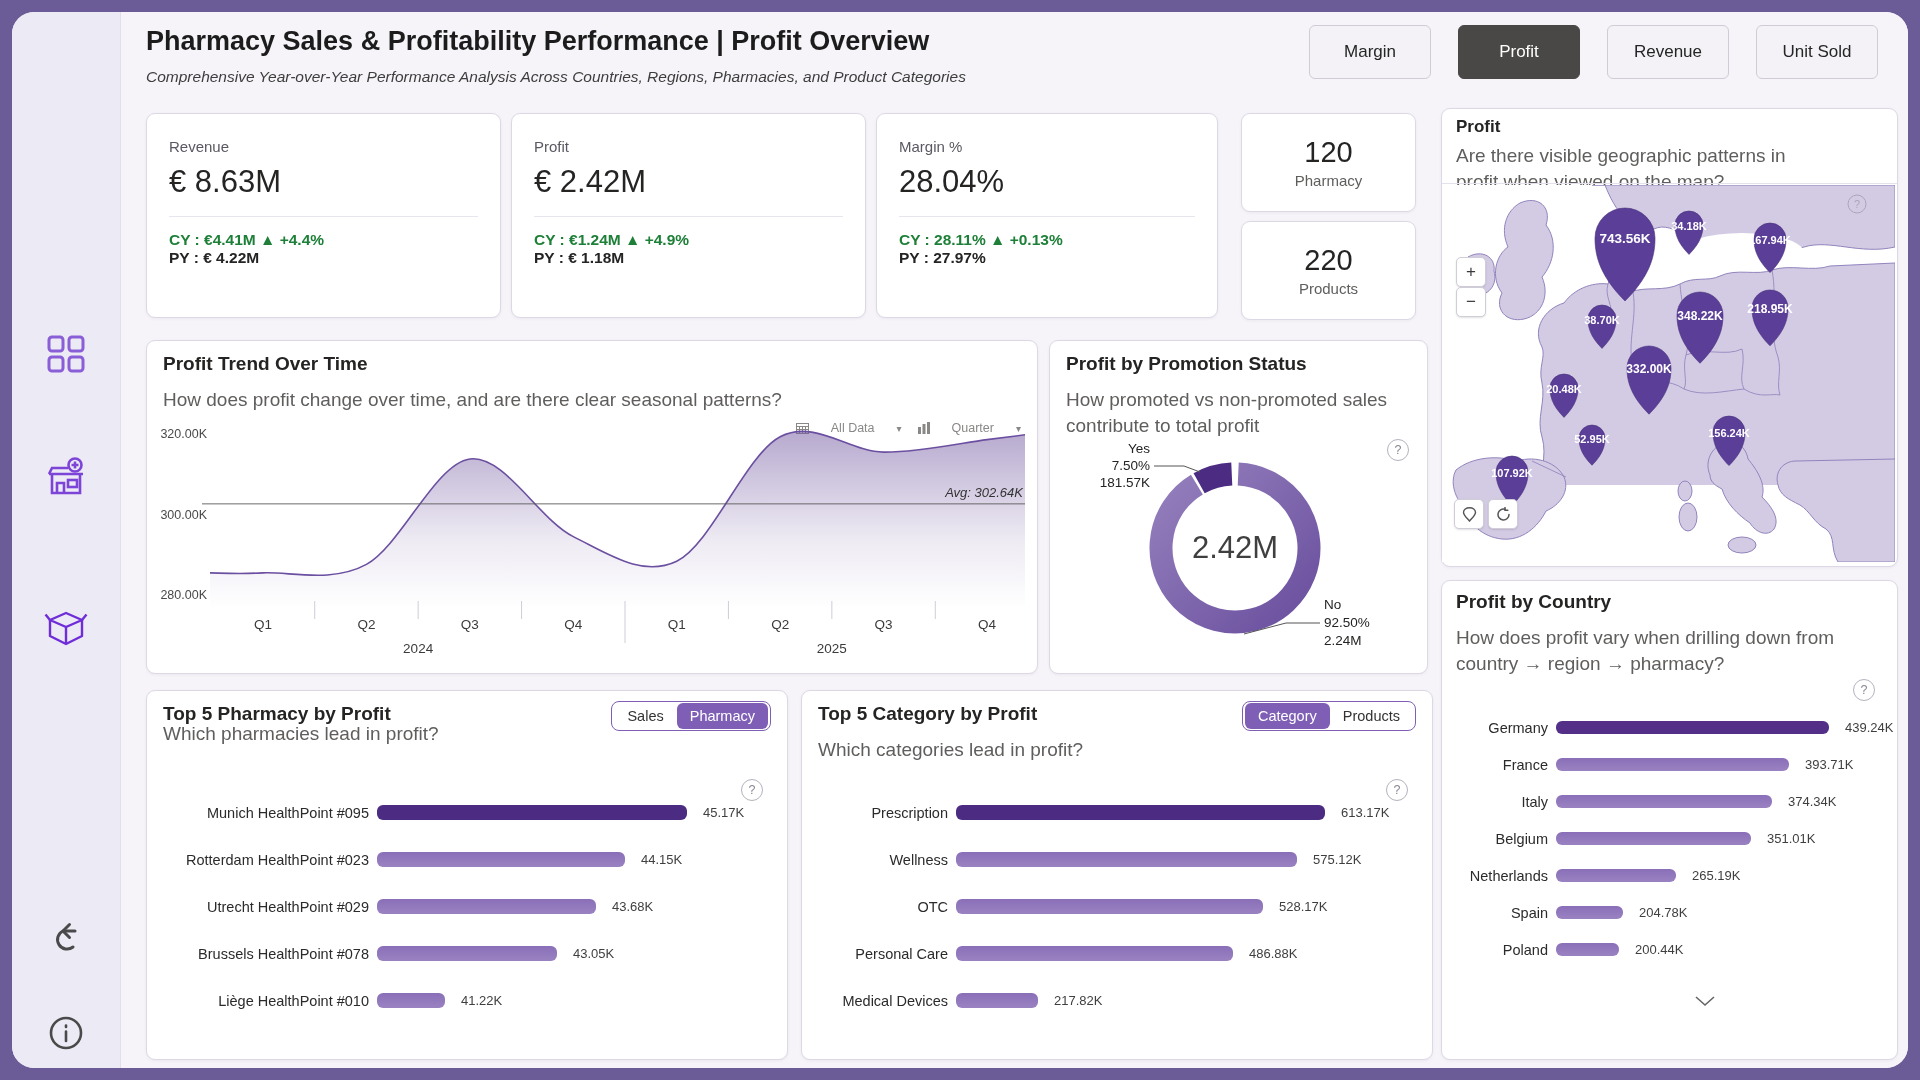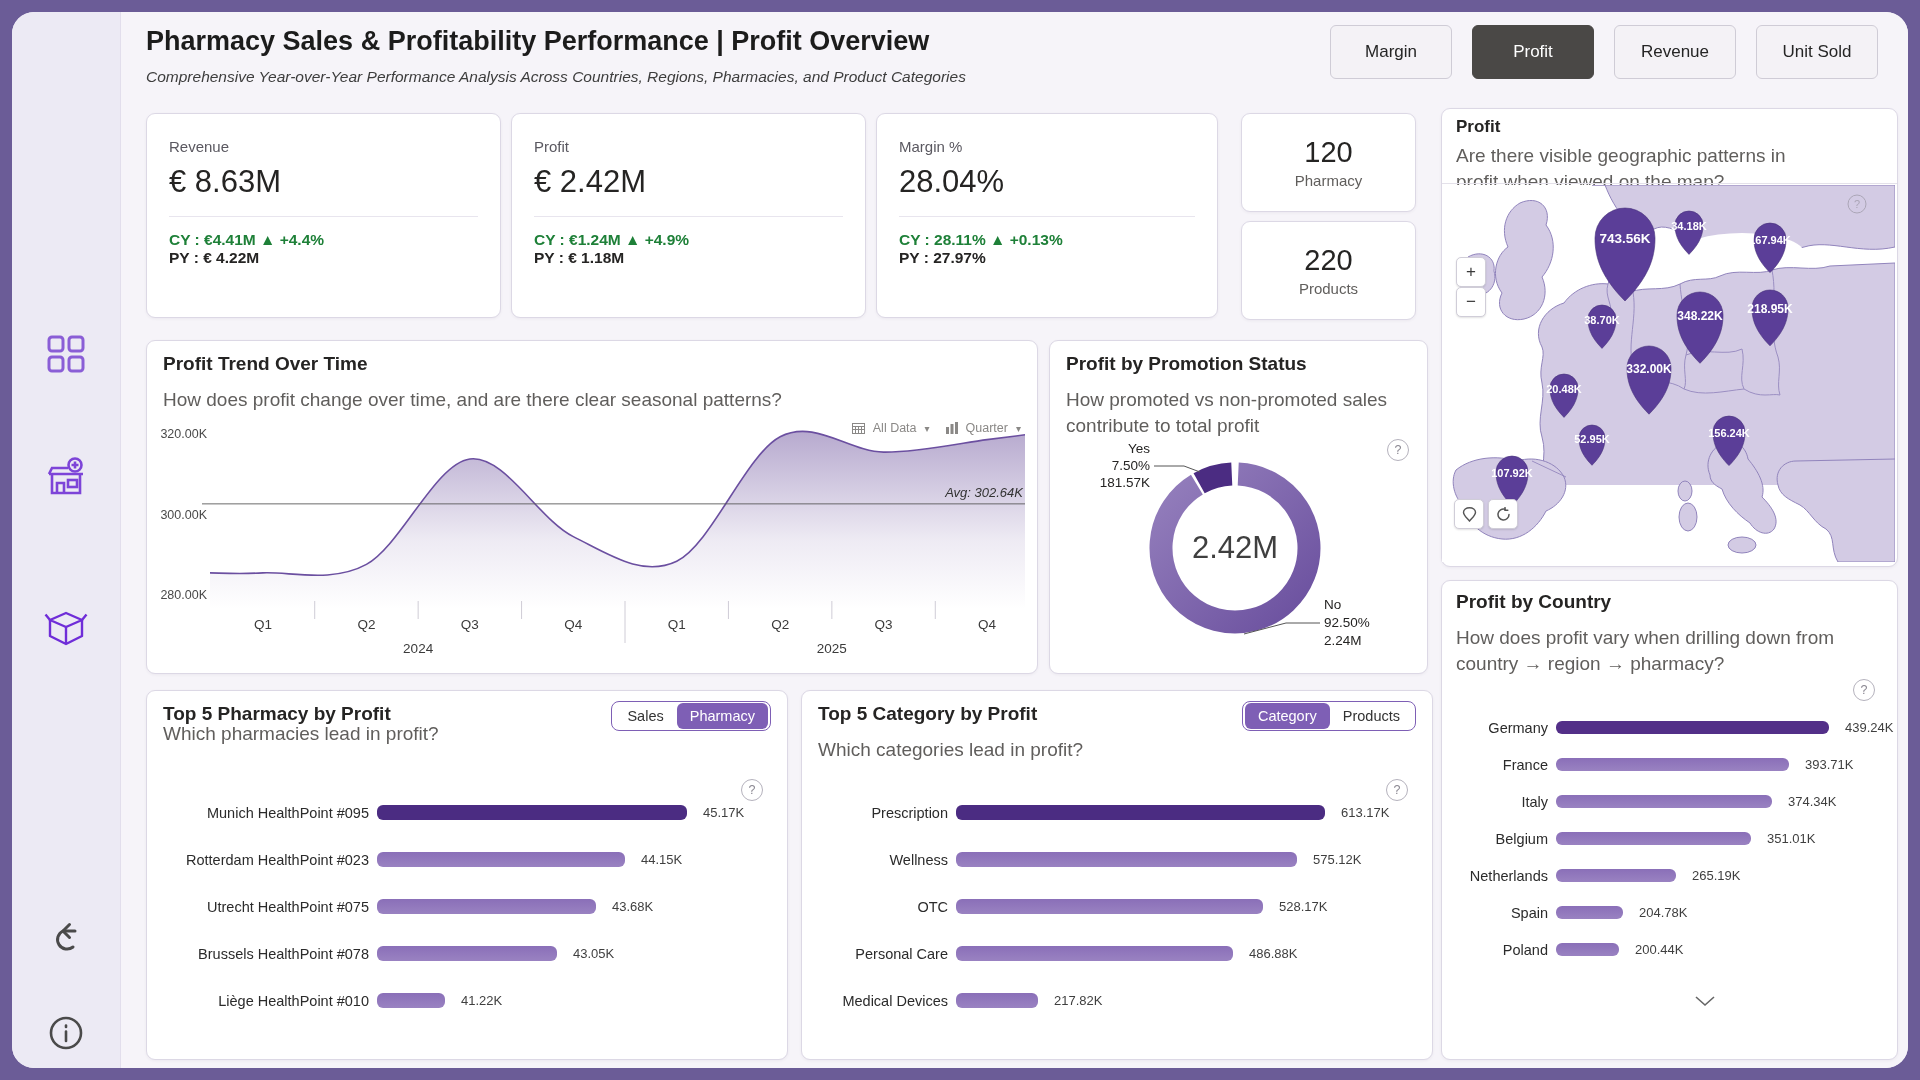--- a/index.html
+++ b/index.html
@@ -6,21 +6,21 @@
     font-family:"Liberation Sans", sans-serif;background:#6b5c97;}
   .app{position:absolute;left:12px;top:12px;right:12px;bottom:12px;background:#f6f4f9;
     border-radius:22px;overflow:hidden;display:flex;}
   
   .sidebar{width:108px;background:#eceaf4;border-right:1px solid #e2deec;position:relative;flex:none;}
   .side-ic{position:absolute;left:50%;transform:translateX(-50%);cursor:pointer;}
   
   .main{flex:1;position:relative;background:#f6f4f9;}
   .page-title{position:absolute;left:25px;top:14px;font-size:27px;font-weight:bold;color:#1c1c1c;margin:0;}
   .page-sub{position:absolute;left:25px;top:56px;font-size:15.5px;font-style:italic;color:#3d3d3d;}
-  .mgroup{position:absolute;right:30px;top:13px;display:flex;gap:20px;}
+  .mgroup{position:absolute;right:30px;top:13px;display:flex;gap:27px;}
   .mbtn{min-width:92px;height:52px;display:flex;align-items:center;justify-content:center;
     padding:0 14px;background:#f4f2f6;border:1px solid #cfccd6;border-radius:6px;
     font-size:17px;color:#252525;cursor:pointer;}
   .mbtn.active{background:#4a4846;border-color:#4a4846;color:#fff;}
   
   .card{position:absolute;background:#fff;border:1px solid #dcd8e5;border-radius:9px;
     box-shadow:0 1px 3px rgba(60,45,90,.06);}
   .card-title{font-size:19px;font-weight:bold;color:#252423;}
   .card-sub{font-size:19px;color:#605e5c;margin-top:4px;line-height:1.35;}
   .help{position:absolute;width:20px;height:20px;border:1px solid #b5b2bd;border-radius:50%;
@@ -43,21 +43,21 @@
   
   .bar-row{display:grid;align-items:center;}
   .bar-row .blabel{text-align:right;padding-right:8px;font-size:14.5px;color:#2b2b2b;
     white-space:nowrap;overflow:hidden;}
   .bar-zone{display:flex;align-items:center;gap:16px;}
   .bar-fill{border-radius:6px;}
   .bar-val{font-size:13px;color:#3f3f3f;white-space:nowrap;}
   
   .tctrl{position:absolute;top:80px;right:16px;display:flex;gap:16px;align-items:center;
     font-size:12.5px;color:#8a8886;}
-  .tctrl .dd{display:flex;align-items:center;gap:8px;cursor:pointer;}
+  .tctrl .dd{display:flex;align-items:center;gap:22px;cursor:pointer;}
   .tctrl .dd::after{content:"▾";font-size:10px;color:#8a8886;}
   
   .mapbtn{position:absolute;width:28px;height:28px;background:#fff;border:1px solid #d0cdd8;
     border-radius:5px;box-shadow:0 1px 2px rgba(0,0,0,.12);display:flex;align-items:center;
     justify-content:center;font-size:17px;color:#3a3a3a;cursor:pointer;}
   .divider{position:absolute;left:0;right:0;border-top:1px solid #e4e1ea;}
   .chev{position:absolute;cursor:pointer;color:#666;}
   svg text{font-family:"Liberation Sans", sans-serif;}
 </style>
 </head>
@@ -414,21 +414,21 @@
             </div>
           </div>
           <div class="bar-row" style="grid-template-columns: 228px 1fr; height: 47px;">
             <div class="blabel">Rotterdam HealthPoint #023</div>
             <div class="bar-zone">
               <div class="bar-fill" style="width: 248px; height: 15px; background: linear-gradient(rgb(138, 111, 184), rgba(138, 111, 184, 0.867));"></div>
               <span class="bar-val">44.15K</span>
             </div>
           </div>
           <div class="bar-row" style="grid-template-columns: 228px 1fr; height: 47px;">
-            <div class="blabel">Utrecht HealthPoint #075</div>
+            <div class="blabel">Utrecht HealthPoint #029</div>
             <div class="bar-zone">
               <div class="bar-fill" style="width: 219px; height: 15px; background: linear-gradient(rgb(138, 111, 184), rgba(138, 111, 184, 0.867));"></div>
               <span class="bar-val">43.68K</span>
             </div>
           </div>
           <div class="bar-row" style="grid-template-columns: 228px 1fr; height: 47px;">
             <div class="blabel">Brussels HealthPoint #078</div>
             <div class="bar-zone">
               <div class="bar-fill" style="width: 180px; height: 15px; background: linear-gradient(rgb(138, 111, 184), rgba(138, 111, 184, 0.867));"></div>
               <span class="bar-val">43.05K</span>

